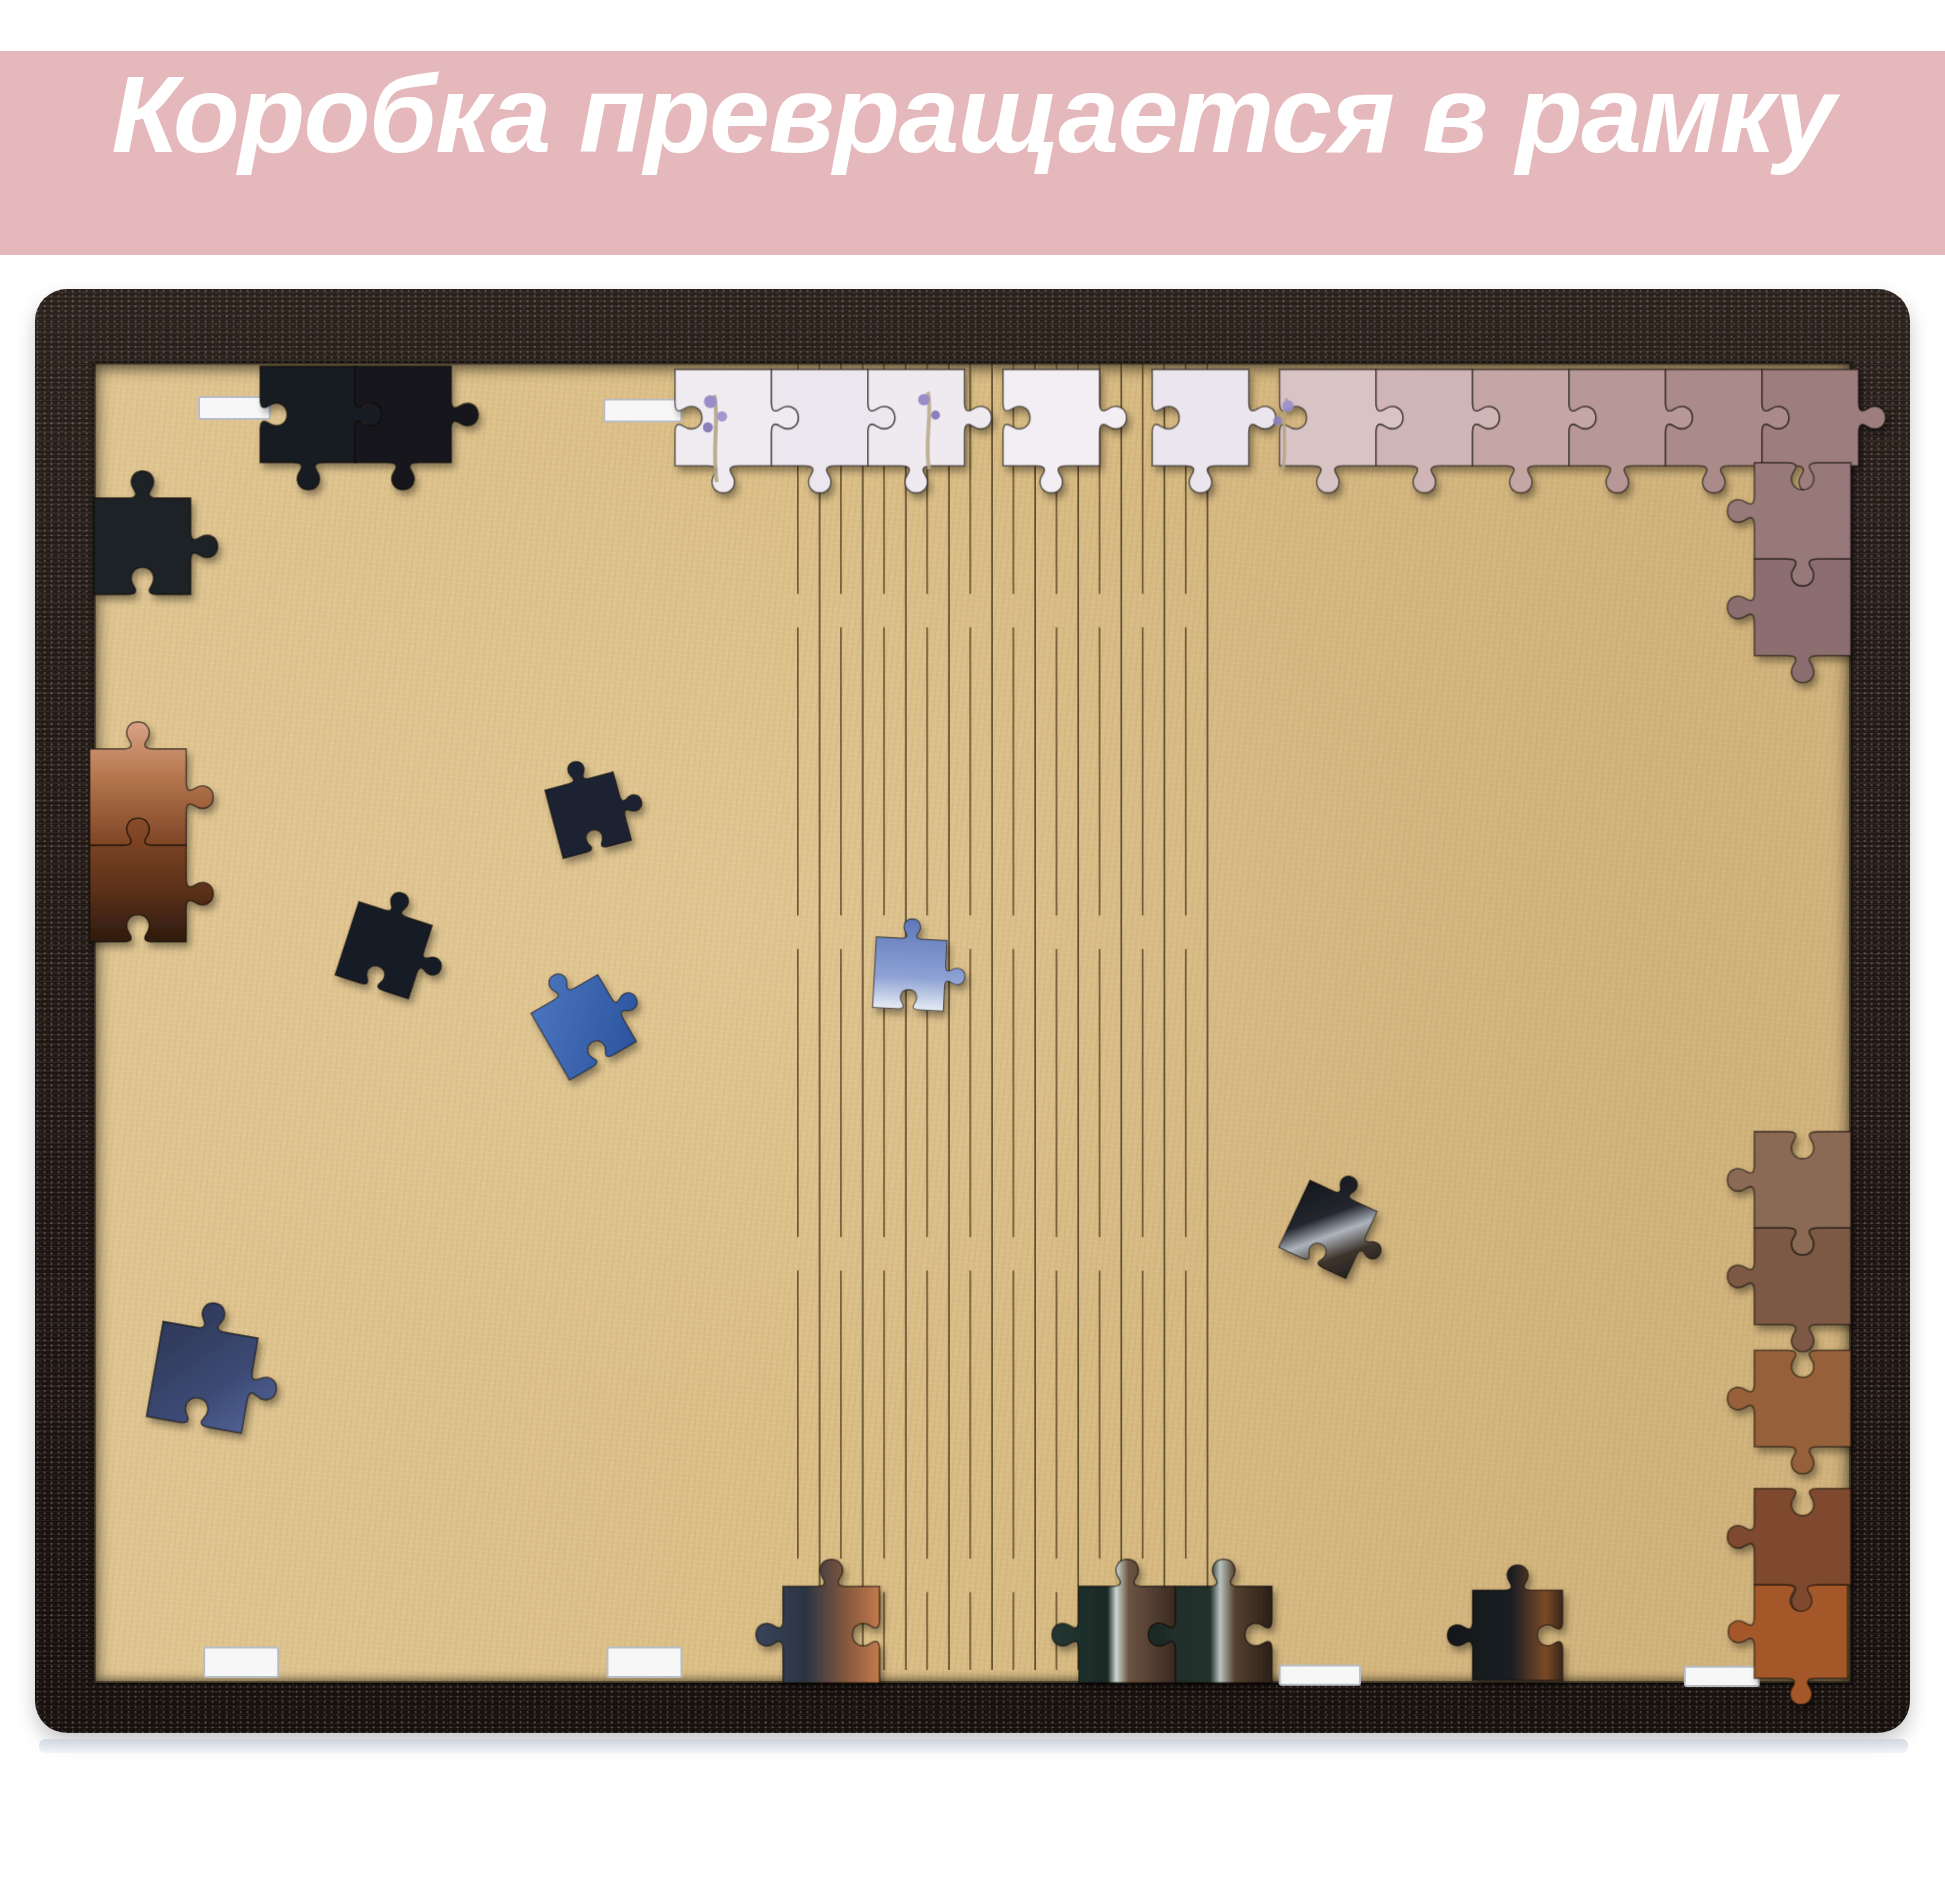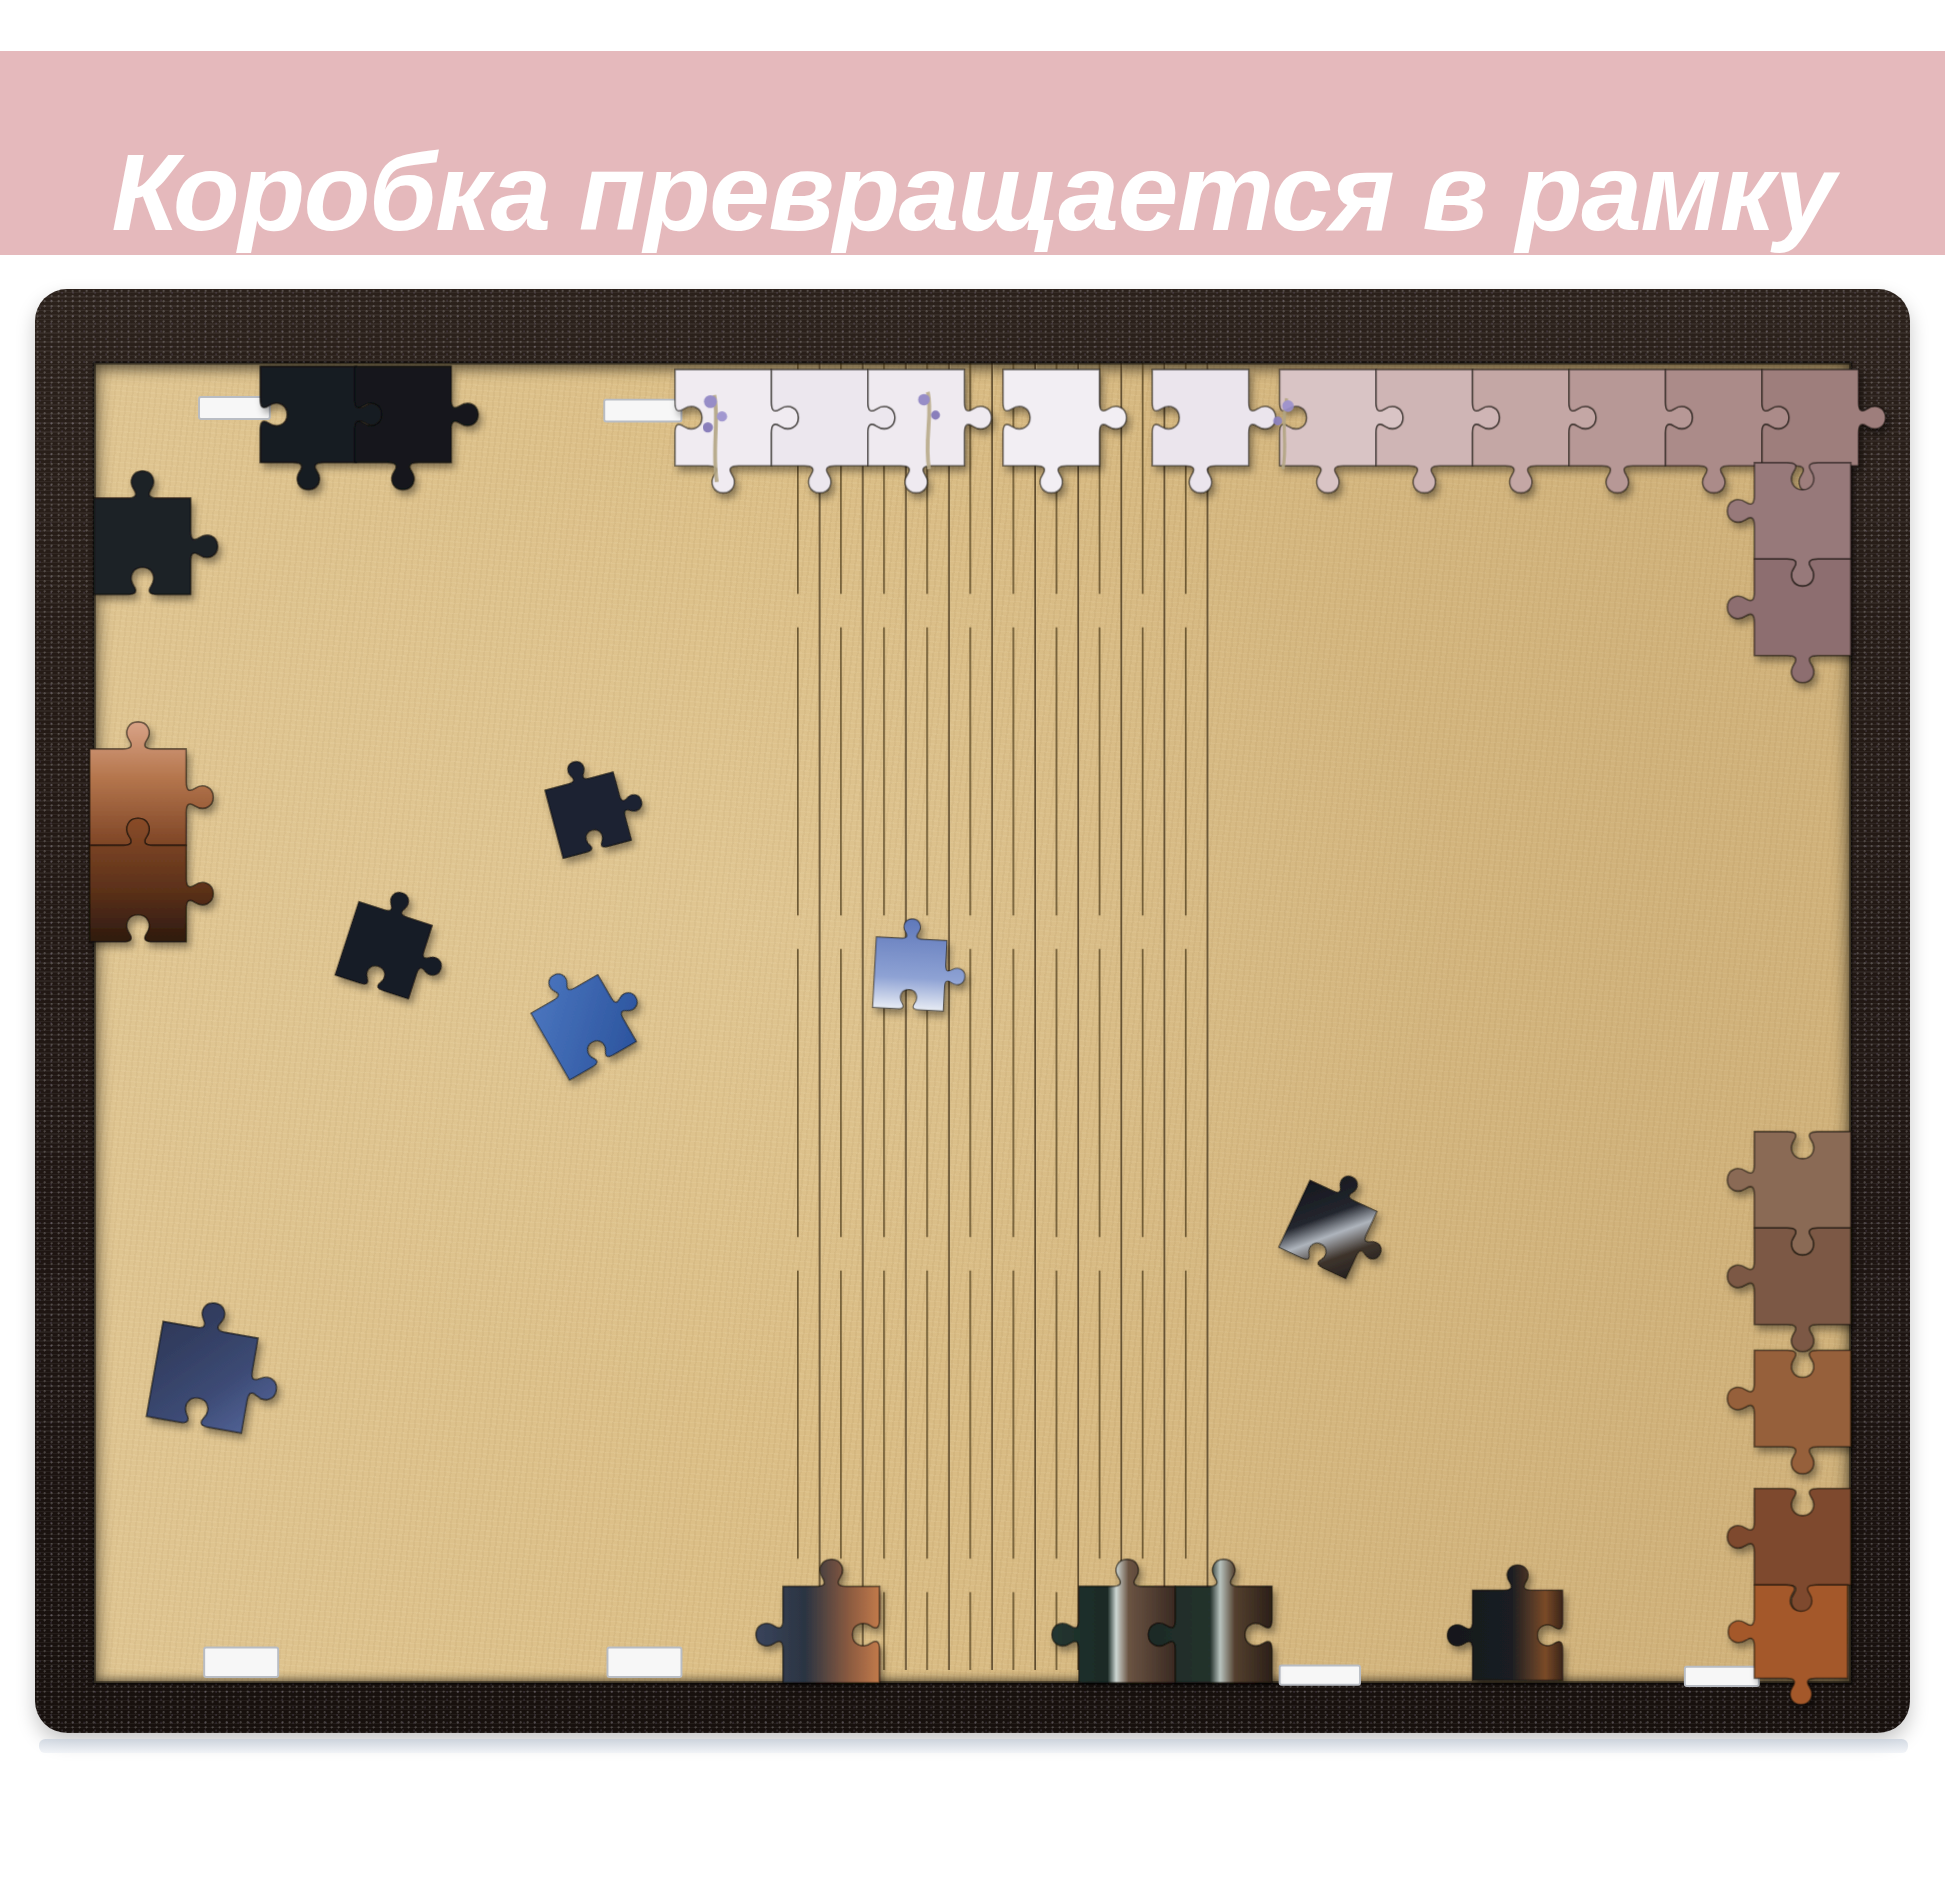--- a/index.html
+++ b/index.html
@@ -1,21 +1,21 @@
 <!DOCTYPE html>
 <html style="font-size:10.3px"><head>
 <meta charset="utf-8">
 <style>
   html,body{margin:0;padding:0;background:#ffffff;}
   body{width:1946px;height:1897px;position:relative;overflow:hidden;
        font-family:"Liberation Sans",sans-serif;}
 
   
   .banner{position:absolute;left:0;top:51px;width:100%;height:204px;
-          background:#e5b9bc;display:flex;align-items:flex-end;justify-content:center;}
+          background:#e5b9bc;display:flex;align-items:flex-start;justify-content:center;}
   .banner h1{margin:0;color:#ffffff;font-size:109px;font-weight:bold;font-style:italic;
              letter-spacing:-1.3px;white-space:nowrap;}
 
   
   .photo-area{position:absolute;left:0;top:262px;width:100%;height:1634px;background:#ffffff;}
 
   .board{position:absolute;left:35px;top:27px; 
          width:1875px;height:1444px;border-radius:32px;
          background:
            radial-gradient(circle at 2.6px 1.9px, rgba(255,255,255,0.20) 0.8px, transparent 1.4px),

